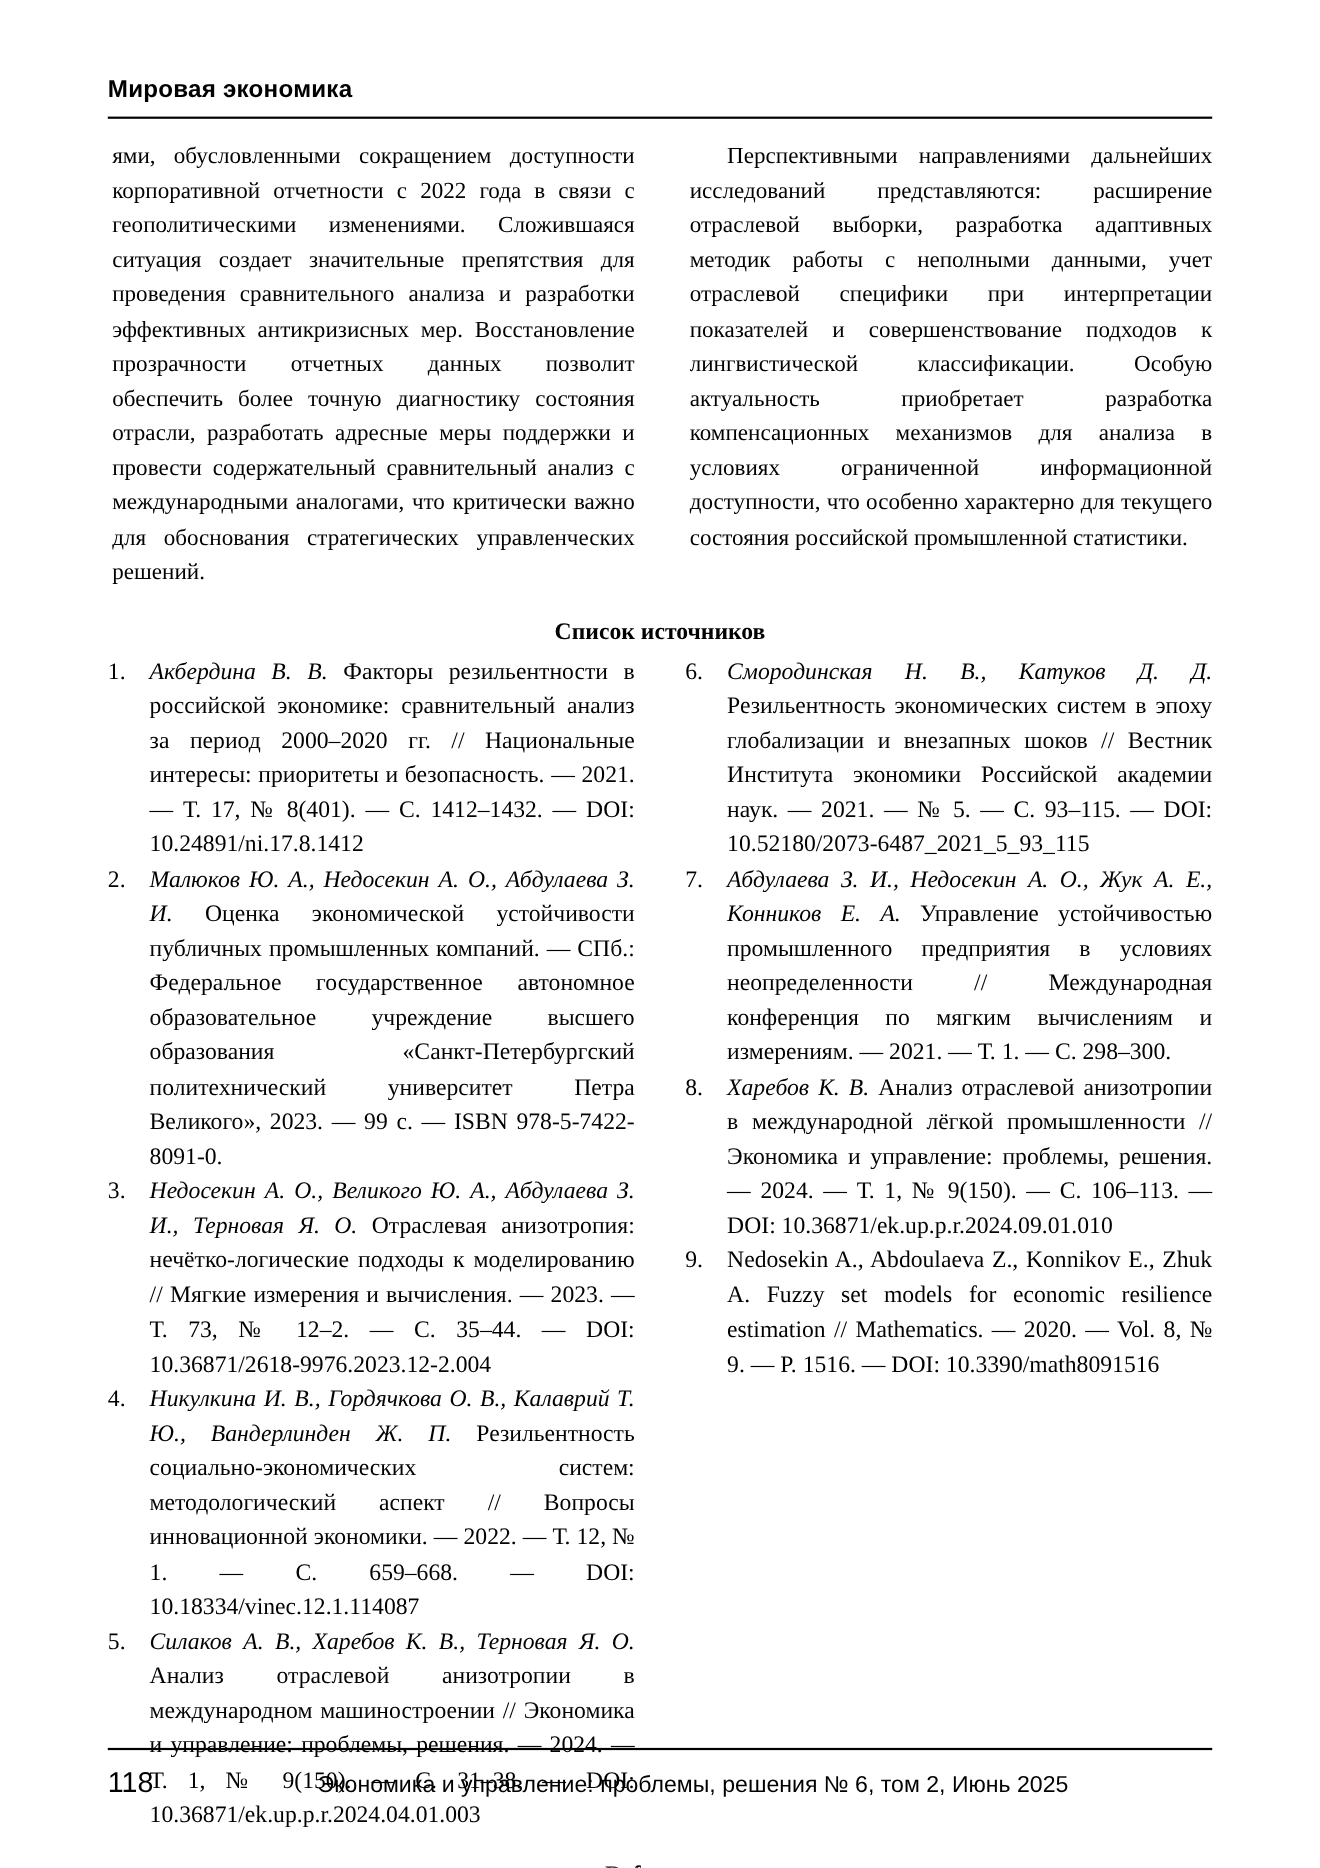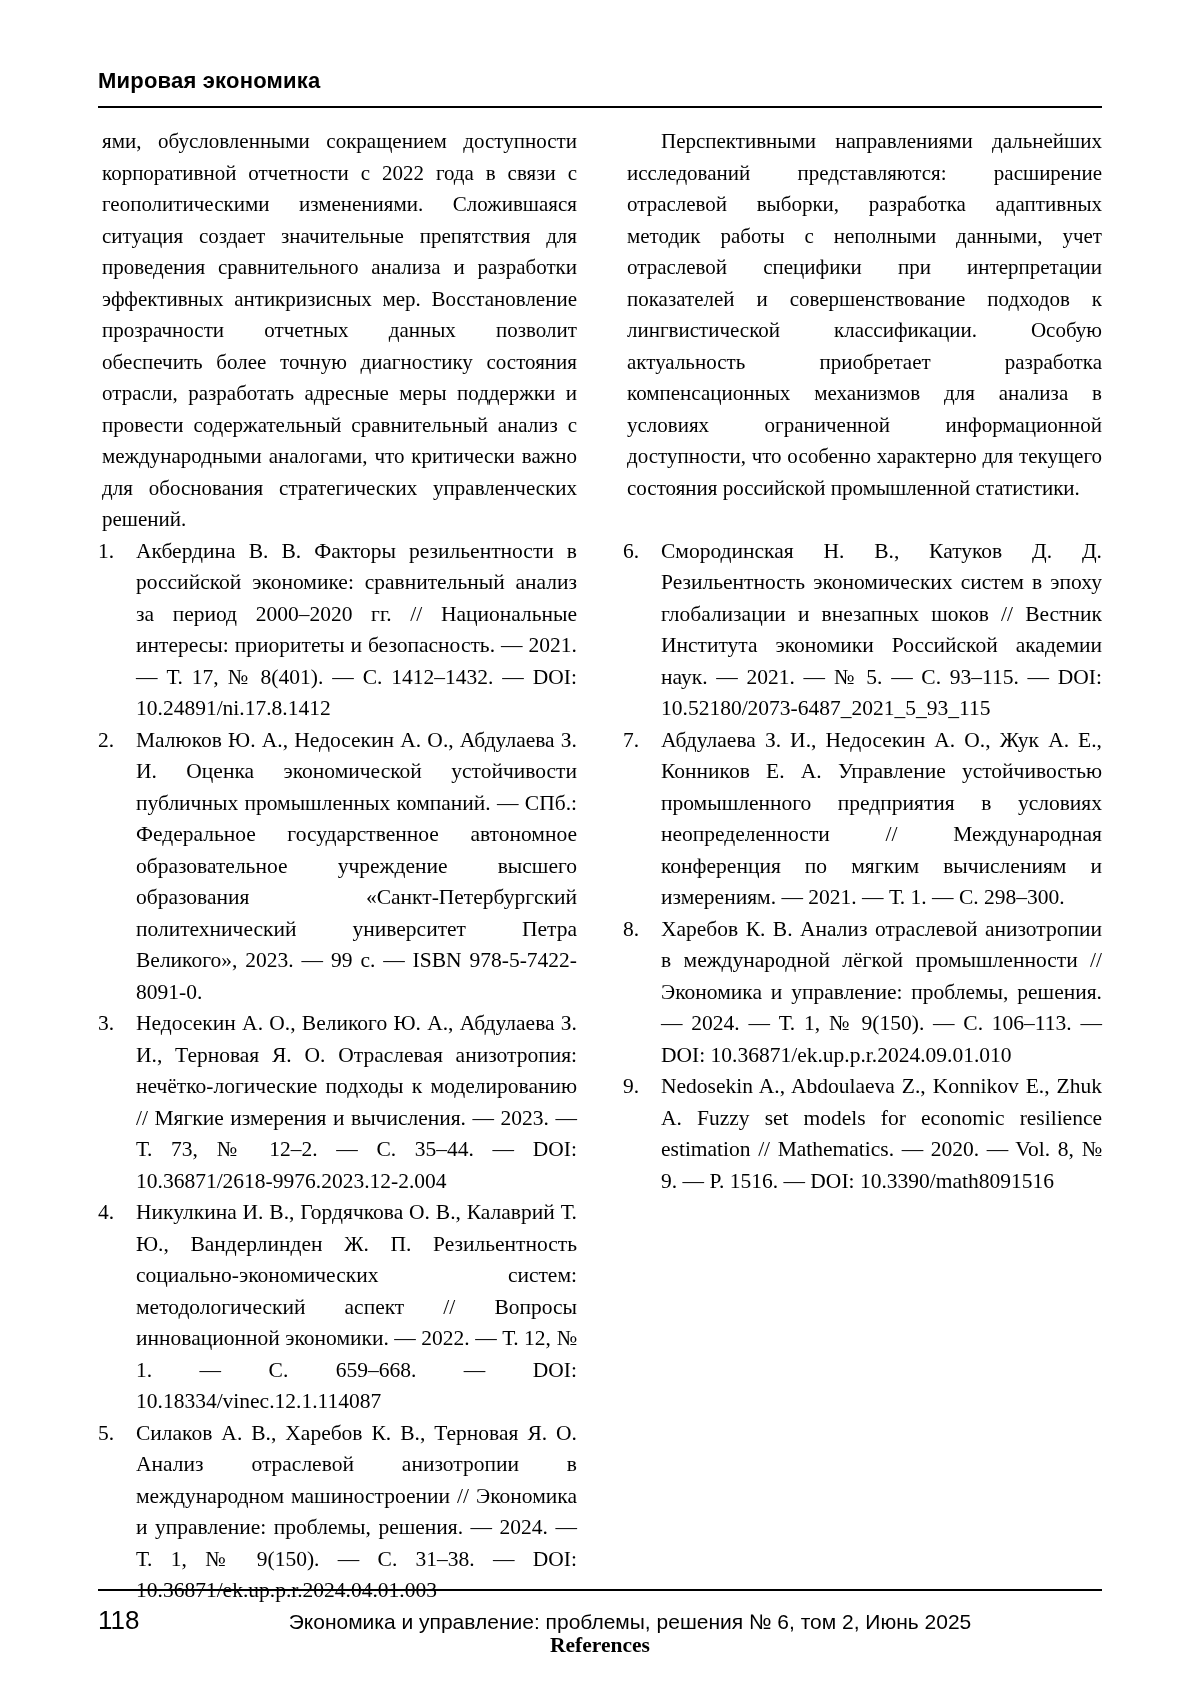--- a/index.html
+++ b/index.html
@@ -77,21 +77,21 @@
     position: absolute;
     left: 0;
     top: 0;
     width: 30px;
     text-align: left;
   }
   ol.refs li.num-wide .num {
     left: -4px;
     width: 38px;
   }
-  .it { }
+  .it { font-style: italic; }
   .refs-cont { margin-top: 0; }
   .footer {
     position: absolute;
     left: 0;
     bottom: 0;
     width: 1004px;
   }
   .footer-rule {
     border-top: 2px solid #000;
     margin-bottom: 14px;
@@ -126,20 +126,21 @@
 
   <div class="columns">
     <div class="col">
       <p class="body">ями, обусловленными сокращением доступности корпоративной отчетности с 2022 года в связи с геополитическими изменениями. Сложившаяся ситуация создает значительные препятствия для проведения сравнительного анализа и разработки эффективных антикризисных мер. Восстановление прозрачности отчетных данных позволит обеспечить более точную диагностику состояния отрасли, разработать адресные меры поддержки и провести содержательный сравнительный анализ с международными аналогами, что критически важно для обоснования стратегических управленческих решений.</p>
     </div>
     <div class="col">
       <p class="body indent">Перспективными направлениями дальнейших исследований представляются: расширение отраслевой выборки, разработка адаптивных методик работы с неполными данными, учет отраслевой специфики при интерпретации показателей и совершенствование подходов к лингвистической классификации. Особую актуальность приобретает разработка компенсационных механизмов для анализа в условиях ограниченной информационной доступности, что особенно характерно для текущего состояния российской промышленной статистики.</p>
     </div>
   </div>
 
+  <div class="section-title serif-bold">Список источников</div>
 
   <div class="columns refs-cont">
     <div class="col">
       <ol class="refs">
         <li>
           <span class="num">1.</span><span class="it">Акбердина В. В.</span><span> Факторы резильентности в российской экономике: сравнительный анализ за период 2000–2020 гг. // Национальные интересы: приоритеты и безопасность. — 2021. — Т. 17, № 8(401). — С. 1412–1432. — DOI: 10.24891/ni.17.8.1412</span>
         </li>
         <li>
           <span class="num">2.</span><span class="it">Малюков Ю. А., Недосекин А. О., Абдулаева З. И.</span><span> Оценка экономической устойчивости публичных промышленных компаний. — СПб.: Федеральное государственное автономное образовательное учреждение высшего образования «Санкт-Петербургский политехнический университет Петра Великого», 2023. — 99 с. — ISBN 978-5-7422-8091-0.</span>
         </li>

